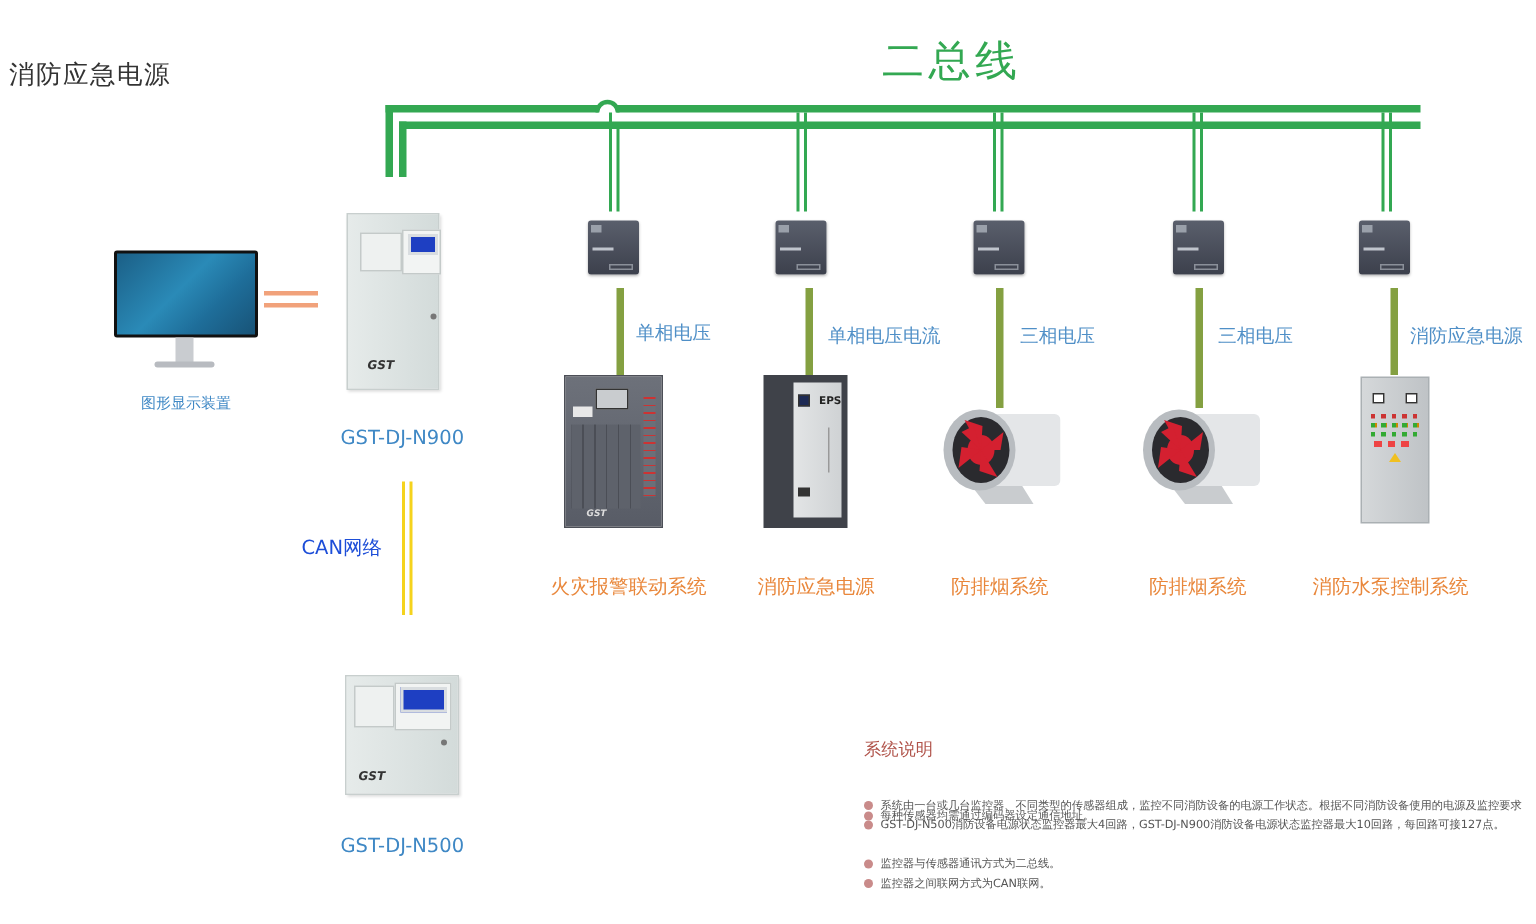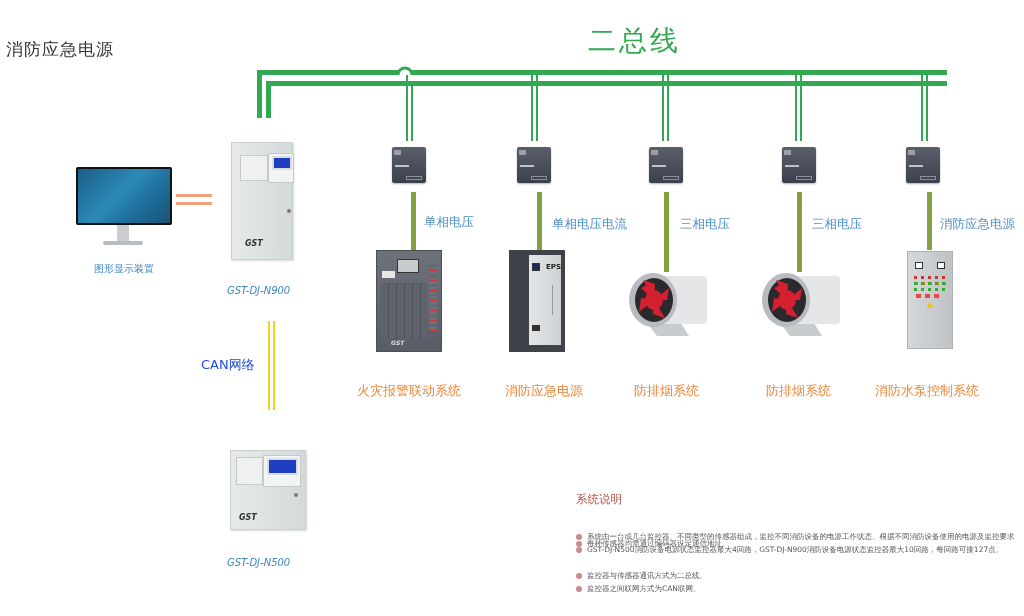--- a/index.html
+++ b/index.html
@@ -18,21 +18,21 @@
     position: absolute; width: 34px; height: 36px;
     background: linear-gradient(#5a5f6c, #3c404c);
     border-radius: 2px; box-shadow: 0 1px 2px rgba(0,0,0,.3);
   }
   .module .top-tab { position: absolute; left: 2px; top: 3px; width: 7px; height: 5px; background: #9aa0aa; }
   .module .strip { position: absolute; left: 3px; top: 18px; width: 14px; height: 2px; background: #bfc4cc; }
   .module .bot { position: absolute; left: 14px; bottom: 3px; width: 16px; height: 4px; border: 1px solid #8a8f99; }
 
   .sensor-label { font-size: 12.5px; color: #4f8fc7; white-space: nowrap; }
   .device-label { font-size: 13px; color: #e9873b; white-space: nowrap; }
-  .model-label { font-size: 10px; color: #3f88c5; font-style: italic; }
+  .model-label { font-size: 13px; color: #3f88c5; }
   .monitor-label { font-size: 10px; color: #3f88c5; }
 
   
   .monitor-screen { left: 76px; top: 167px; width: 96px; height: 58px; background: #111; padding: 2px; border-radius: 2px; }
   .monitor-screen .glass { width: 100%; height: 100%;
     background: linear-gradient(135deg, #1b5f86 0%, #2a8ab7 45%, #1e6d99 70%, #185377 100%); }
   .monitor-neck { left: 117px; top: 225px; width: 12px; height: 17px; background: #c9ccd0; }
   .monitor-base { left: 103px; top: 241px; width: 40px; height: 4px; background: #b8bbc0; border-radius: 2px; }
 
   .link-eq { position: absolute; left: 176px; width: 36px; height: 3px; background: #f1a27b; }
@@ -212,21 +212,21 @@
 <div class="abs pump">
   <div style="position:absolute; left:7px; top:10px; width:8px; height:7px; background:#fff; border:1px solid #333;"></div>
   <div style="position:absolute; left:29px; top:10px; width:8px; height:7px; background:#fff; border:1px solid #333;"></div>
   <div style="position:absolute; left:6px; top:24px; width:32px; height:3px; background:repeating-linear-gradient(90deg,#c33 0 3px,transparent 3px 7px);"></div>
   <div style="position:absolute; left:6px; top:30px; width:32px; height:3px; background:repeating-linear-gradient(90deg,#3a3 0 3px,#c80 3px 4px,transparent 4px 7px);"></div>
   <div style="position:absolute; left:6px; top:36px; width:32px; height:3px; background:repeating-linear-gradient(90deg,#3a3 0 3px,transparent 3px 7px);"></div>
   <div style="position:absolute; left:8px; top:42px; width:26px; height:4px; background:repeating-linear-gradient(90deg,#e44 0 5px,transparent 5px 9px);"></div>
   <div style="position:absolute; left:18px; top:50px; width:0; height:0; border-left:4px solid transparent; border-right:4px solid transparent; border-bottom:6px solid #f0c020;"></div>
 </div>
 
-<div class="abs device-label" style="left:357px; top:382px;">火灾报警联动系统</div>
+<div class="abs device-label" style="left:367px; top:382px;">火灾报警联动系统</div>
 <div class="abs device-label" style="left:505px; top:382px;">消防应急电源</div>
 <div class="abs device-label" style="left:634px; top:382px;">防排烟系统</div>
 <div class="abs device-label" style="left:766px; top:382px;">防排烟系统</div>
 <div class="abs device-label" style="left:875px; top:382px;">消防水泵控制系统</div>
 
 <div class="abs notes-title">系统说明</div>
 <div class="note" style="top:519px;margin-top:12px;">
   <span class="dot"></span><span>系统由一台或几台监控器、不同类型的传感器组成，监控不同消防设备的电源工作状态。根据不同消防设备使用的电源及监控要求</span>
 </div>
 <div class="note" style="top:544px;">

